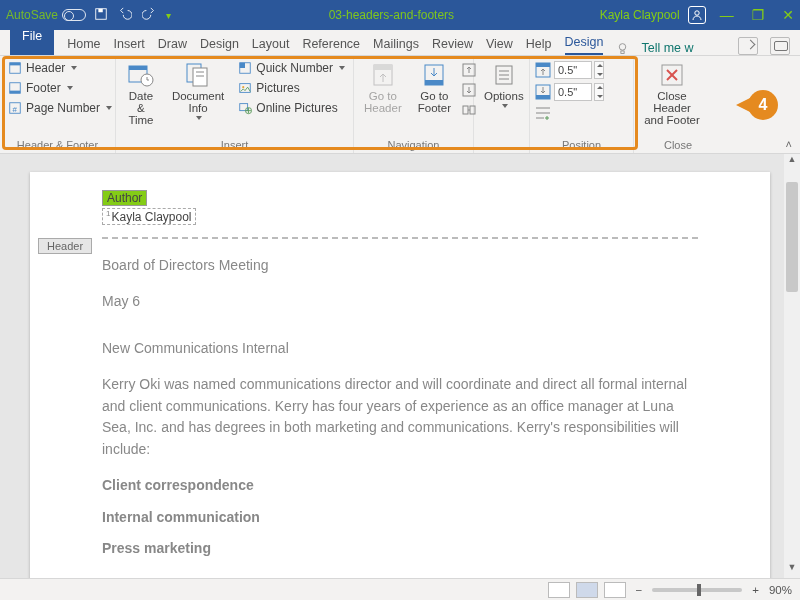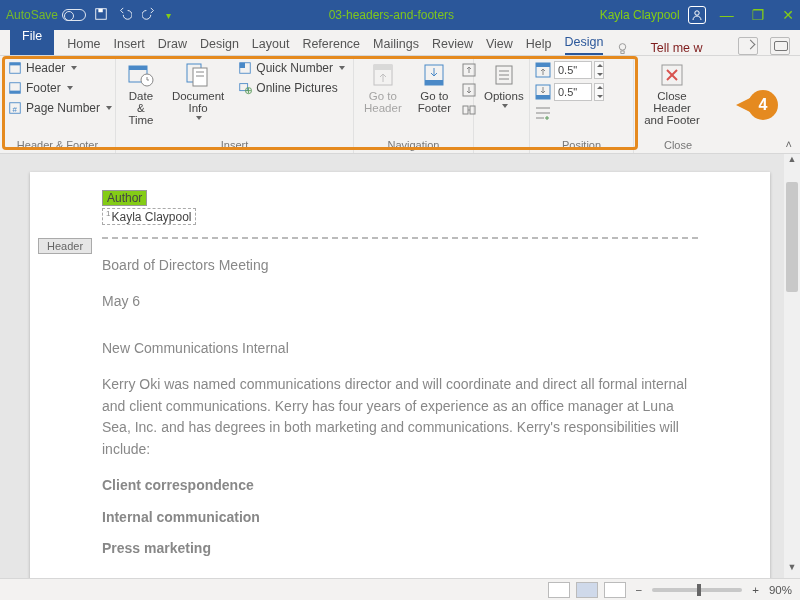--- a/index.html
+++ b/index.html
@@ -16,21 +16,21 @@
   .user-area { display:flex; align-items:center; gap:8px; }
   .user-icon { width:18px; height:18px; border:1px solid #fff; border-radius:3px; display:flex; align-items:center; justify-content:center; }
   .win-btns { display:flex; gap:18px; margin-left:14px; }
   .win-btns span { font-size:14px; }
 
   
   .tabs { height: 26px; background:#f3f2f1; border-bottom:1px solid #d7d7d7; display:flex; align-items:flex-end; padding:0 10px; gap:13px; font-size:12.5px; color:#555; }
   .tab { padding:4px 0; cursor:default; }
   .tab.file { background:#2b579a; color:#fff; padding:12px 12px; }
   .tab.active { color:#2b579a; border-bottom:2px solid #2b579a; }
-  .tell { display:flex; align-items:center; gap:21px; color:#7f1d1d; }
+  .tell { display:flex; align-items:center; gap:12px; color:#0f766e; }
   .tabs-right { margin-left:auto; display:flex; gap:12px; align-items:center; }
   .share-box, .comment-box { width:20px; height:18px; border:1px solid #bbb; border-radius:2px; position:relative; }
   .share-box::after { content:""; position:absolute; right:3px; top:3px; width:6px; height:6px; border-top:1px solid #777; border-right:1px solid #777; transform:rotate(45deg); }
   .comment-box::after { content:""; position:absolute; left:3px; top:3px; width:12px; height:8px; border:1px solid #777; border-radius:2px; }
 
   
   .ribbon-wrap { position:relative; }
   .ribbon { height:98px; background:#f3f2f1; display:flex; border-bottom:1px solid #d7d7d7; }
   .group { border-right:1px solid #e1e1e1; display:flex; flex-direction:column; padding:3px 4px 0; }
   .group:last-child { border-right:none; }
@@ -207,20 +207,28 @@
         <div class="vstack">
           <div class="rbtn drop">
               <svg viewBox="0 0 16 16">
                 <rect x="2" y="2" width="12" height="12" fill="none" stroke="#4a89c7"></rect>
                 <rect x="2" y="2" width="6" height="6" fill="#4a89c7"></rect>
               </svg>
               <span>Quick Number</span>
             </div>
           <div class="rbtn">
               <svg viewBox="0 0 16 16">
+                <rect x="2" y="3" width="12" height="10" fill="none" stroke="#4a89c7"></rect>
+                <circle cx="6" cy="7" r="1.2" fill="#e5a53a"></circle>
+                <path d="M3 12l3-3 2 2 3-4 3 5" fill="none" stroke="#5a9a5a"></path>
+              </svg>
+              <span>Pictures</span>
+            </div>
+          <div class="rbtn">
+              <svg viewBox="0 0 16 16">
                 <rect x="2" y="3" width="9" height="8" fill="none" stroke="#4a89c7"></rect>
                 <circle cx="12" cy="11" r="3.5" fill="none" stroke="#5a9a5a"></circle>
                 <path d="M9 11h6M12 8v6" stroke="#5a9a5a"></path>
               </svg>
               <span>Online Pictures</span>
             </div>
         </div>
       </div>
       <div class="group-label">Insert</div>
     </div>

